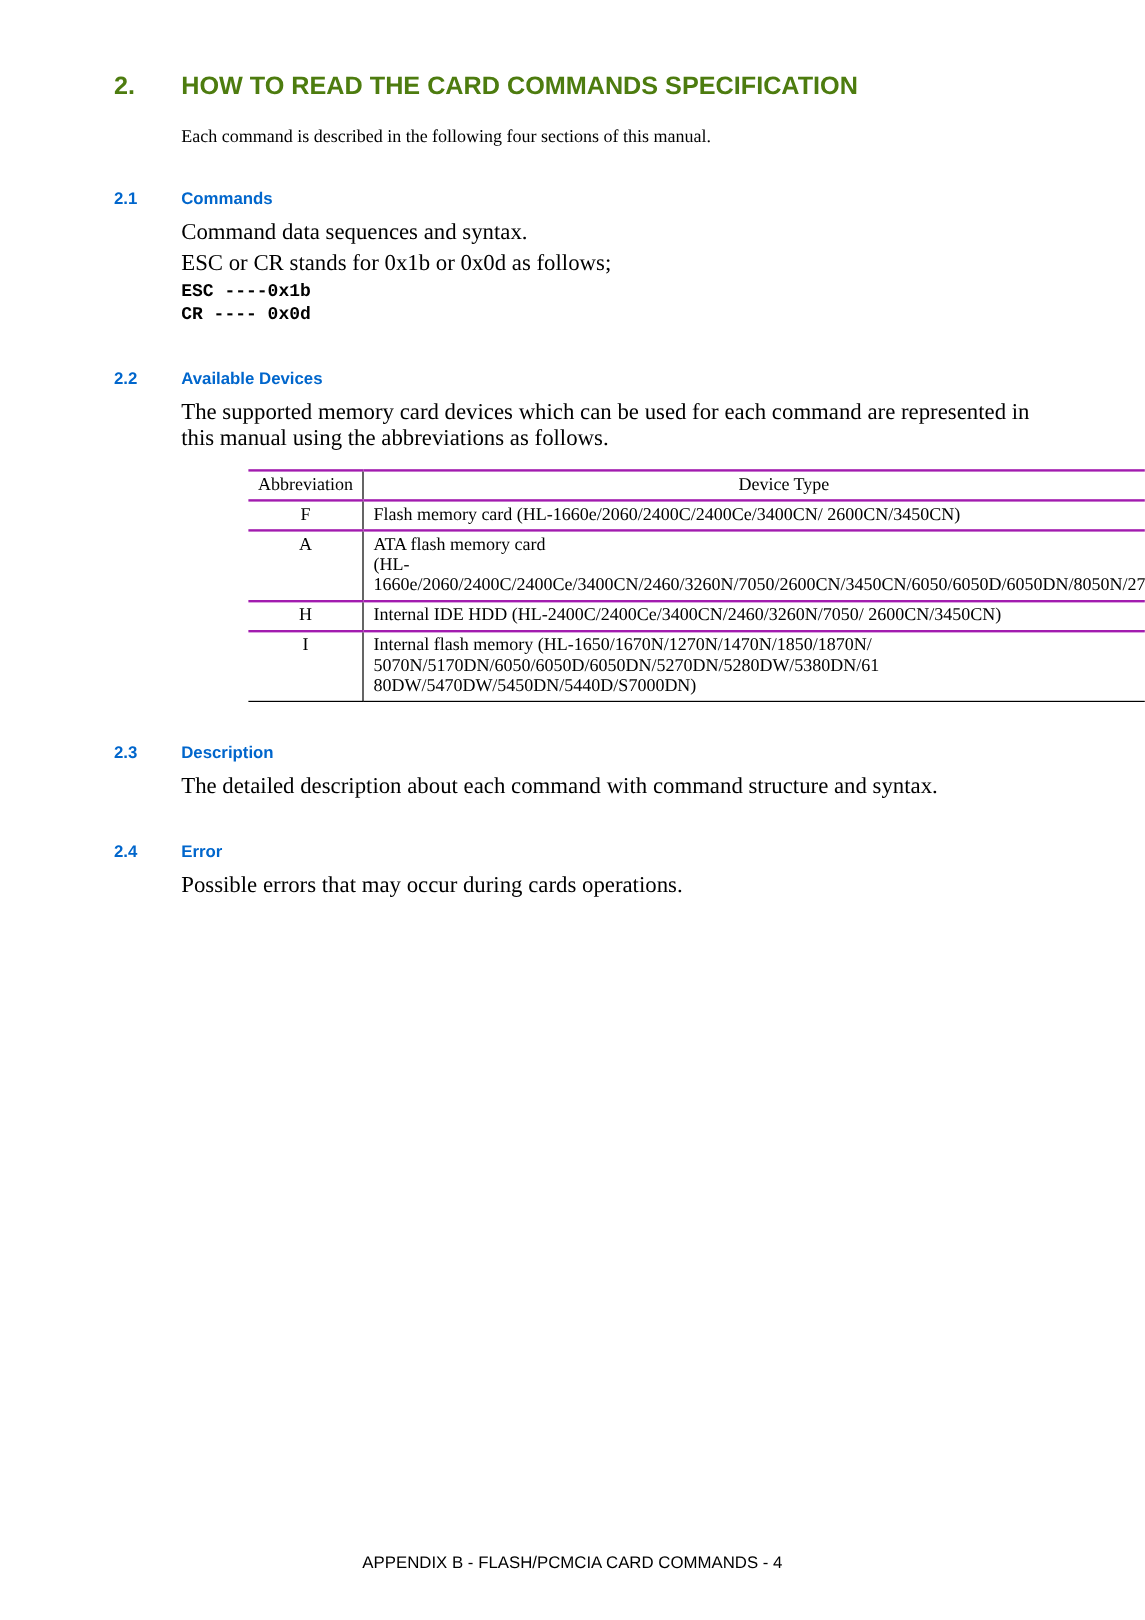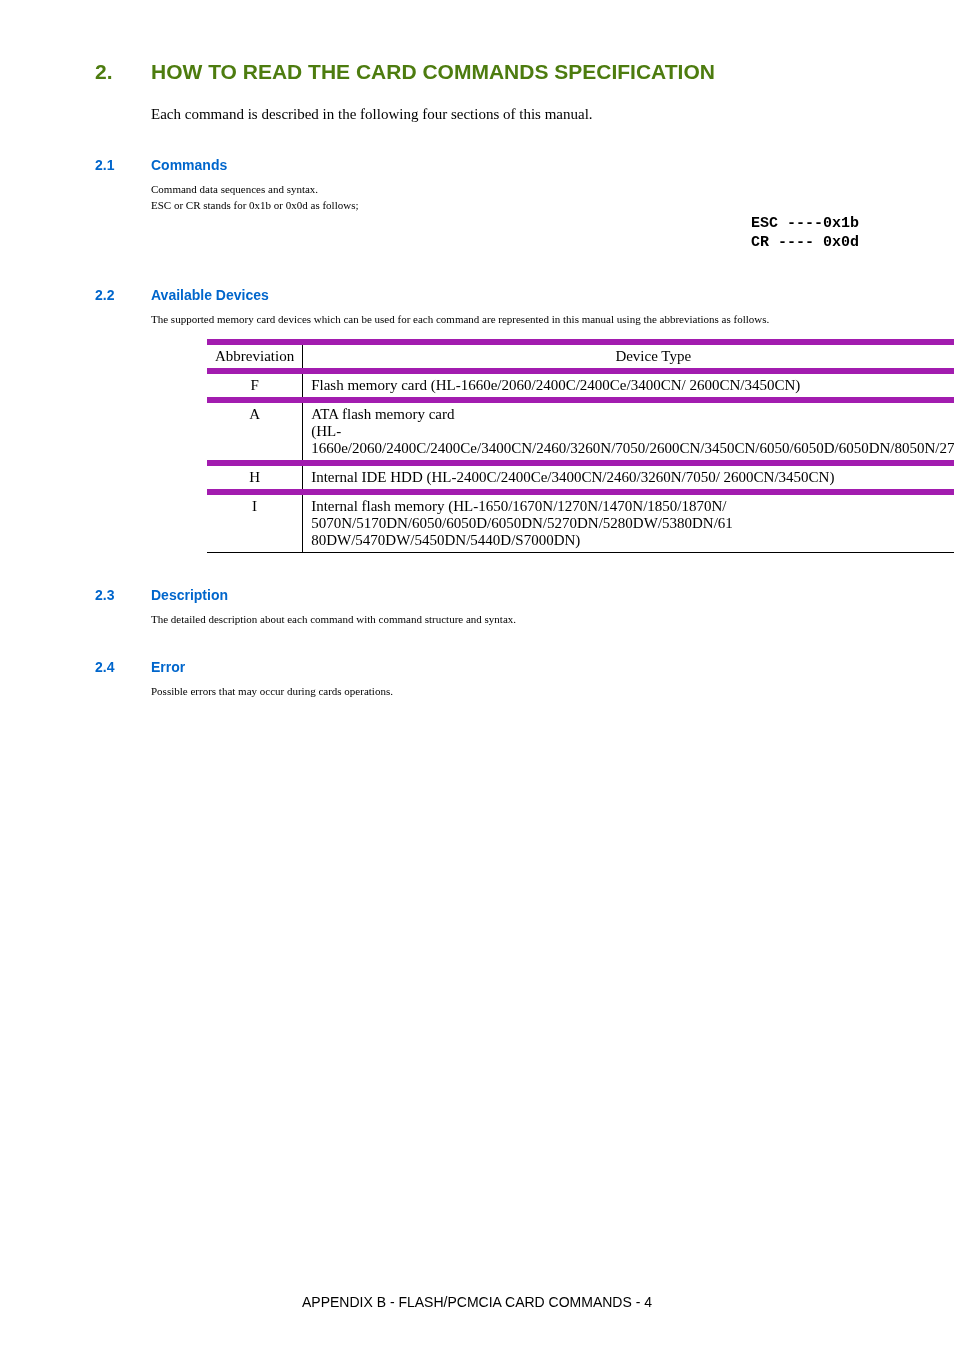--- a/index.html
+++ b/index.html
@@ -24,36 +24,35 @@
   p.lead { font-size: 15px; margin-bottom: 28px; }
   h2.sub {
     color: #0066cc;
     font-family: Arial, Helvetica, sans-serif;
     font-weight: bold;
     font-size: 14px;
     margin-top: 34px;
     margin-bottom: 10px;
   }
   h2.sub .snum { display: inline-block; width: 56px; }
-  p.body { font-size: 11px; margin-bottom: 4px; }
+  p.body { font-size: 19px; margin-bottom: 4px; }
   pre.code {
     font-family: "Courier New", Courier, monospace;
     font-size: 15px;
     font-weight: bold;
     line-height: 1.25;
-    text-align: right;
   }
   table.dev {
     border-collapse: collapse;
     margin-left: 112px;
     margin-top: 14px;
     width: 560px;
   }
   table.dev th, table.dev td {
-    border-top: 6px solid #a21caf;
+    border-top: 2px solid #a21caf;
     border-bottom: 1px solid #000;
     border-left: none;
     border-right: none;
     font-size: 15px;
     vertical-align: top;
     text-align: left;
     font-weight: normal;
   }
   table.dev th {
     text-align: center;

